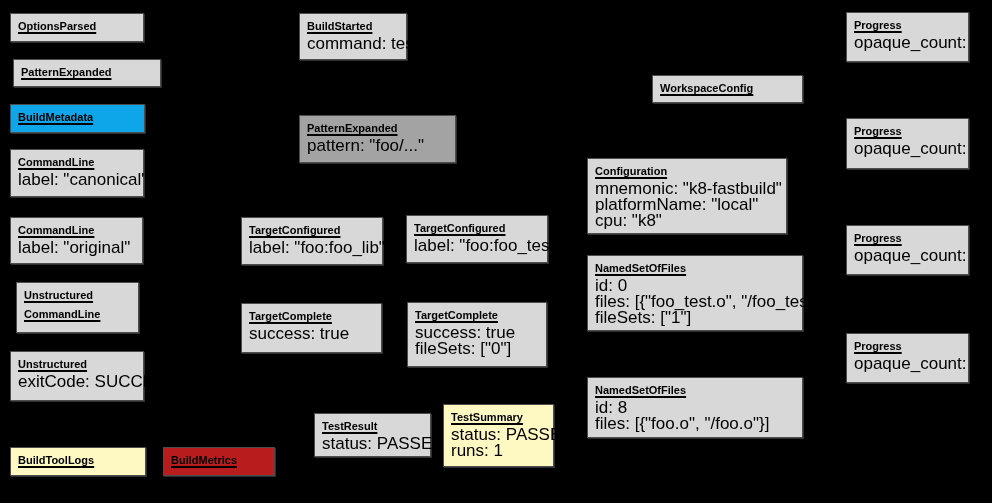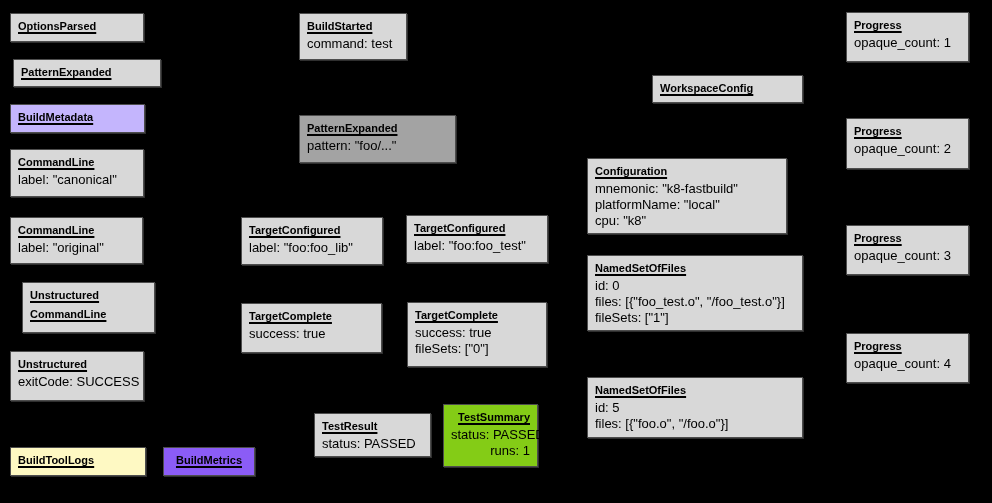--- a/index.html
+++ b/index.html
@@ -29,58 +29,58 @@
     font-size: 11px;
     font-weight: bold;
     line-height: 19px;
     text-decoration: underline;
     text-decoration-thickness: 2px;
     text-underline-offset: 2px;
     color: #000000;
   }
   .node .field {
     display: block;
-    font-size: 13px;
+    font-size: 17px;
     line-height: 16px;
     white-space: nowrap;
     color: #000000;
   }
 </style>
 </head>
 <body>
 
 <div class="stage" style="background: rgb(0, 0, 0);">
     <div class="node" style="left: 10px; top: 13px; width: 134px; min-height: 29px; background: rgb(216, 216, 216); border-color: rgb(77, 77, 77);">
       <span class="title">OptionsParsed</span>
     </div>
     <div class="node" style="left: 13px; top: 59px; width: 148px; min-height: 27px; background: rgb(216, 216, 216); border-color: rgb(77, 77, 77);">
       <span class="title">PatternExpanded</span>
     </div>
-    <div class="node" style="left: 10px; top: 104px; width: 135px; min-height: 29px; background: #c4b5fd; border-color: rgb(77, 77, 77);">
+    <div class="node" style="left: 10px; top: 104px; width: 135px; min-height: 29px; background: #0ea5e9; border-color: rgb(77, 77, 77);">
       <span class="title">BuildMetadata</span>
     </div>
     <div class="node" style="left: 10px; top: 149px; width: 134px; min-height: 48px; background: rgb(216, 216, 216); border-color: rgb(77, 77, 77);">
       <span class="title">CommandLine</span>
       <span class="field">label: "canonical"</span>
     </div>
     <div class="node" style="left: 10px; top: 217px; width: 133px; min-height: 47px; background: rgb(216, 216, 216); border-color: rgb(77, 77, 77);">
       <span class="title">CommandLine</span>
       <span class="field">label: "original"</span>
     </div>
-    <div class="node" style="left: 22px; top: 282px; width: 133px; min-height: 51px; background: rgb(216, 216, 216); border-color: rgb(77, 77, 77);">
+    <div class="node" style="left: 16px; top: 282px; width: 123px; min-height: 51px; background: rgb(216, 216, 216); border-color: rgb(77, 77, 77);">
       <span class="title">Unstructured CommandLine</span>
     </div>
     <div class="node" style="left: 10px; top: 351px; width: 134px; min-height: 50px; background: rgb(216, 216, 216); border-color: rgb(77, 77, 77);">
       <span class="title">Unstructured</span>
       <span class="field">exitCode: SUCCESS</span>
     </div>
     <div class="node" style="left: 10px; top: 447px; width: 136px; min-height: 29px; background: #fef9c3; border-color: rgb(77, 77, 77);">
       <span class="title">BuildToolLogs</span>
     </div>
-    <div class="node" style="left: 163px; top: 447px; width: 92px; min-height: 29px; background: #8b5cf6; border-color: rgb(77, 77, 77); text-align: center;">
+    <div class="node" style="left: 163px; top: 447px; width: 112px; min-height: 29px; background: #b91c1c; border-color: rgb(77, 77, 77);">
       <span class="title">BuildMetrics</span>
     </div>
     <div class="node" style="left: 299px; top: 13px; width: 108px; min-height: 47px; background: rgb(216, 216, 216); border-color: rgb(77, 77, 77);">
       <span class="title">BuildStarted</span>
       <span class="field">command: test</span>
     </div>
     <div class="node" style="left: 299px; top: 115px; width: 157px; min-height: 48px; background: #a3a3a3; border-color: rgb(77, 77, 77);">
       <span class="title">PatternExpanded</span>
       <span class="field">pattern: "foo/..."</span>
     </div>
@@ -98,21 +98,21 @@
     </div>
     <div class="node" style="left: 407px; top: 302px; width: 140px; min-height: 65px; background: rgb(216, 216, 216); border-color: rgb(77, 77, 77);">
       <span class="title">TargetComplete</span>
       <span class="field">success: true</span>
       <span class="field">fileSets: ["0"]</span>
     </div>
     <div class="node" style="left: 314px; top: 413px; width: 117px; min-height: 44px; background: rgb(216, 216, 216); border-color: rgb(77, 77, 77);">
       <span class="title">TestResult</span>
       <span class="field">status: PASSED</span>
     </div>
-    <div class="node" style="left: 443px; top: 404px; width: 95px; min-height: 63px; background: #84cc16; border-color: rgb(77, 77, 77); text-align: right;">
+    <div class="node" style="left: 443px; top: 404px; width: 111px; min-height: 63px; background: #fef9c3; border-color: rgb(77, 77, 77);">
       <span class="title">TestSummary</span>
       <span class="field">status: PASSED</span>
       <span class="field">runs: 1</span>
     </div>
     <div class="node" style="left: 652px; top: 75px; width: 151px; min-height: 28px; background: rgb(216, 216, 216); border-color: rgb(77, 77, 77);">
       <span class="title">WorkspaceConfig</span>
     </div>
     <div class="node" style="left: 587px; top: 158px; width: 200px; min-height: 75px; background: rgb(216, 216, 216); border-color: rgb(77, 77, 77);">
       <span class="title">Configuration</span>
       <span class="field">mnemonic: "k8-fastbuild"</span>
@@ -120,21 +120,21 @@
       <span class="field">cpu: "k8"</span>
     </div>
     <div class="node" style="left: 587px; top: 255px; width: 216px; min-height: 74px; background: rgb(216, 216, 216); border-color: rgb(77, 77, 77);">
       <span class="title">NamedSetOfFiles</span>
       <span class="field">id: 0</span>
       <span class="field">files: [{"foo_test.o", "/foo_test.o"}]</span>
       <span class="field">fileSets: ["1"]</span>
     </div>
     <div class="node" style="left: 587px; top: 377px; width: 216px; min-height: 61px; background: rgb(216, 216, 216); border-color: rgb(77, 77, 77);">
       <span class="title">NamedSetOfFiles</span>
-      <span class="field">id: 5</span>
+      <span class="field">id: 8</span>
       <span class="field">files: [{"foo.o", "/foo.o"}]</span>
     </div>
     <div class="node" style="left: 846px; top: 12px; width: 123px; min-height: 50px; background: rgb(216, 216, 216); border-color: rgb(77, 77, 77);">
       <span class="title">Progress</span>
       <span class="field">opaque_count: 1</span>
     </div>
     <div class="node" style="left: 846px; top: 118px; width: 123px; min-height: 51px; background: rgb(216, 216, 216); border-color: rgb(77, 77, 77);">
       <span class="title">Progress</span>
       <span class="field">opaque_count: 2</span>
     </div>

